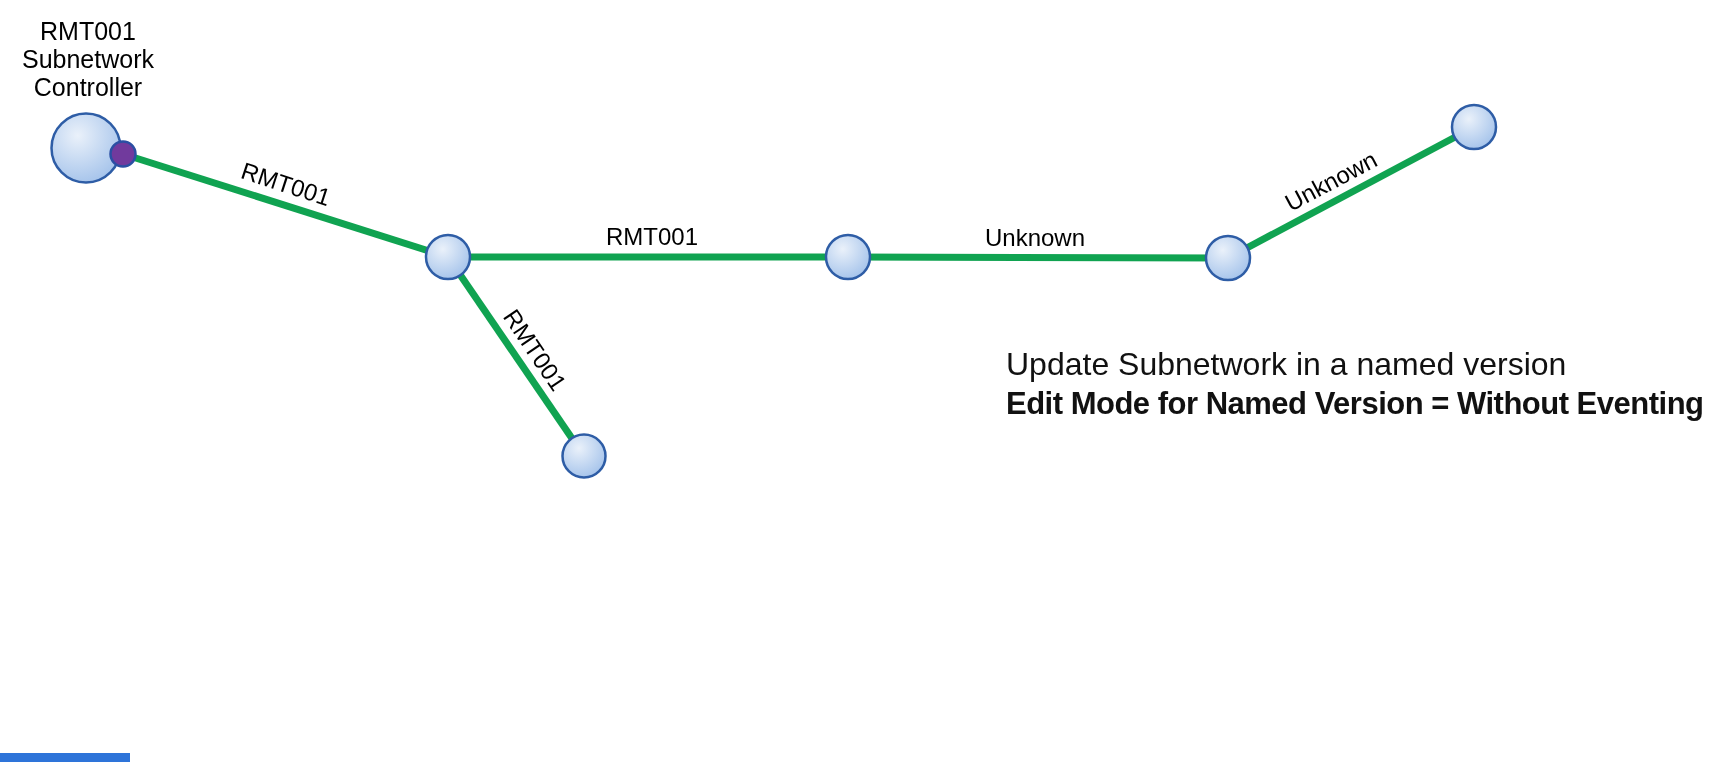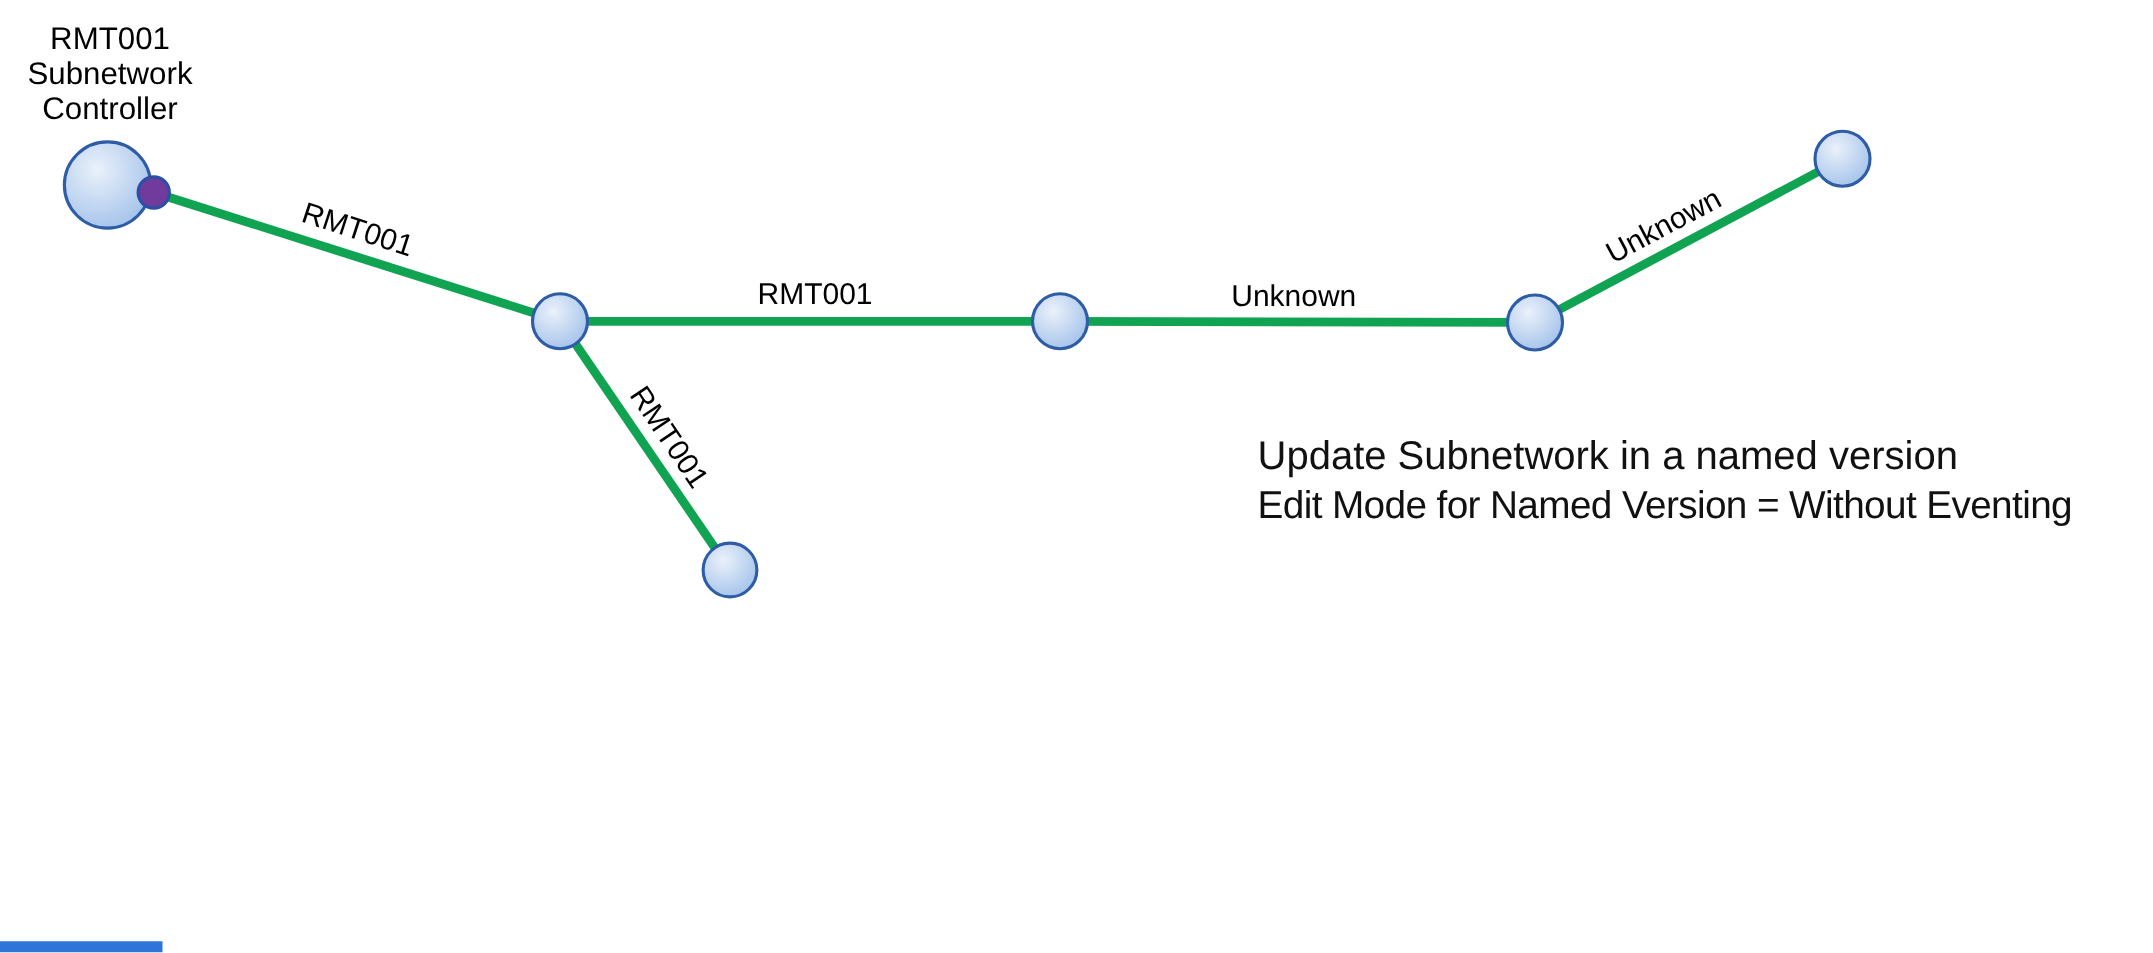--- a/index.html
+++ b/index.html
@@ -8,21 +8,21 @@
     font-family:"Liberation Sans", sans-serif;position:relative;
   }
   #stage{position:absolute;left:0;top:0;width:1722px;height:762px;}
   svg{position:absolute;left:0;top:0;}
   .edge-label{font-size:24px;fill:#000000;}
   .node-label{font-size:25px;fill:#000000;}
   #annotation{
     position:absolute;left:958px;top:345px;color:#111111;line-height:38px;white-space:nowrap;margin-left:48px;
   }
   #annotation .line1{display:block;font-size:32px;font-weight:400;}
-  #annotation .line2{display:block;font-size:31px;font-weight:400;letter-spacing:-0.5px;margin-top:2px;}
+  #annotation .line2{display:block;font-size:31px;font-weight:700;letter-spacing:-0.5px;margin-top:2px;}
   #gif-progress{
     position:absolute;left:0;bottom:0;height:9px;width:130px;
   }
 </style>
 </head>
 <body>
 
 <div id="stage">
   <svg id="net-svg" width="1722" height="762" viewBox="0 0 1722 762">
     <defs>

